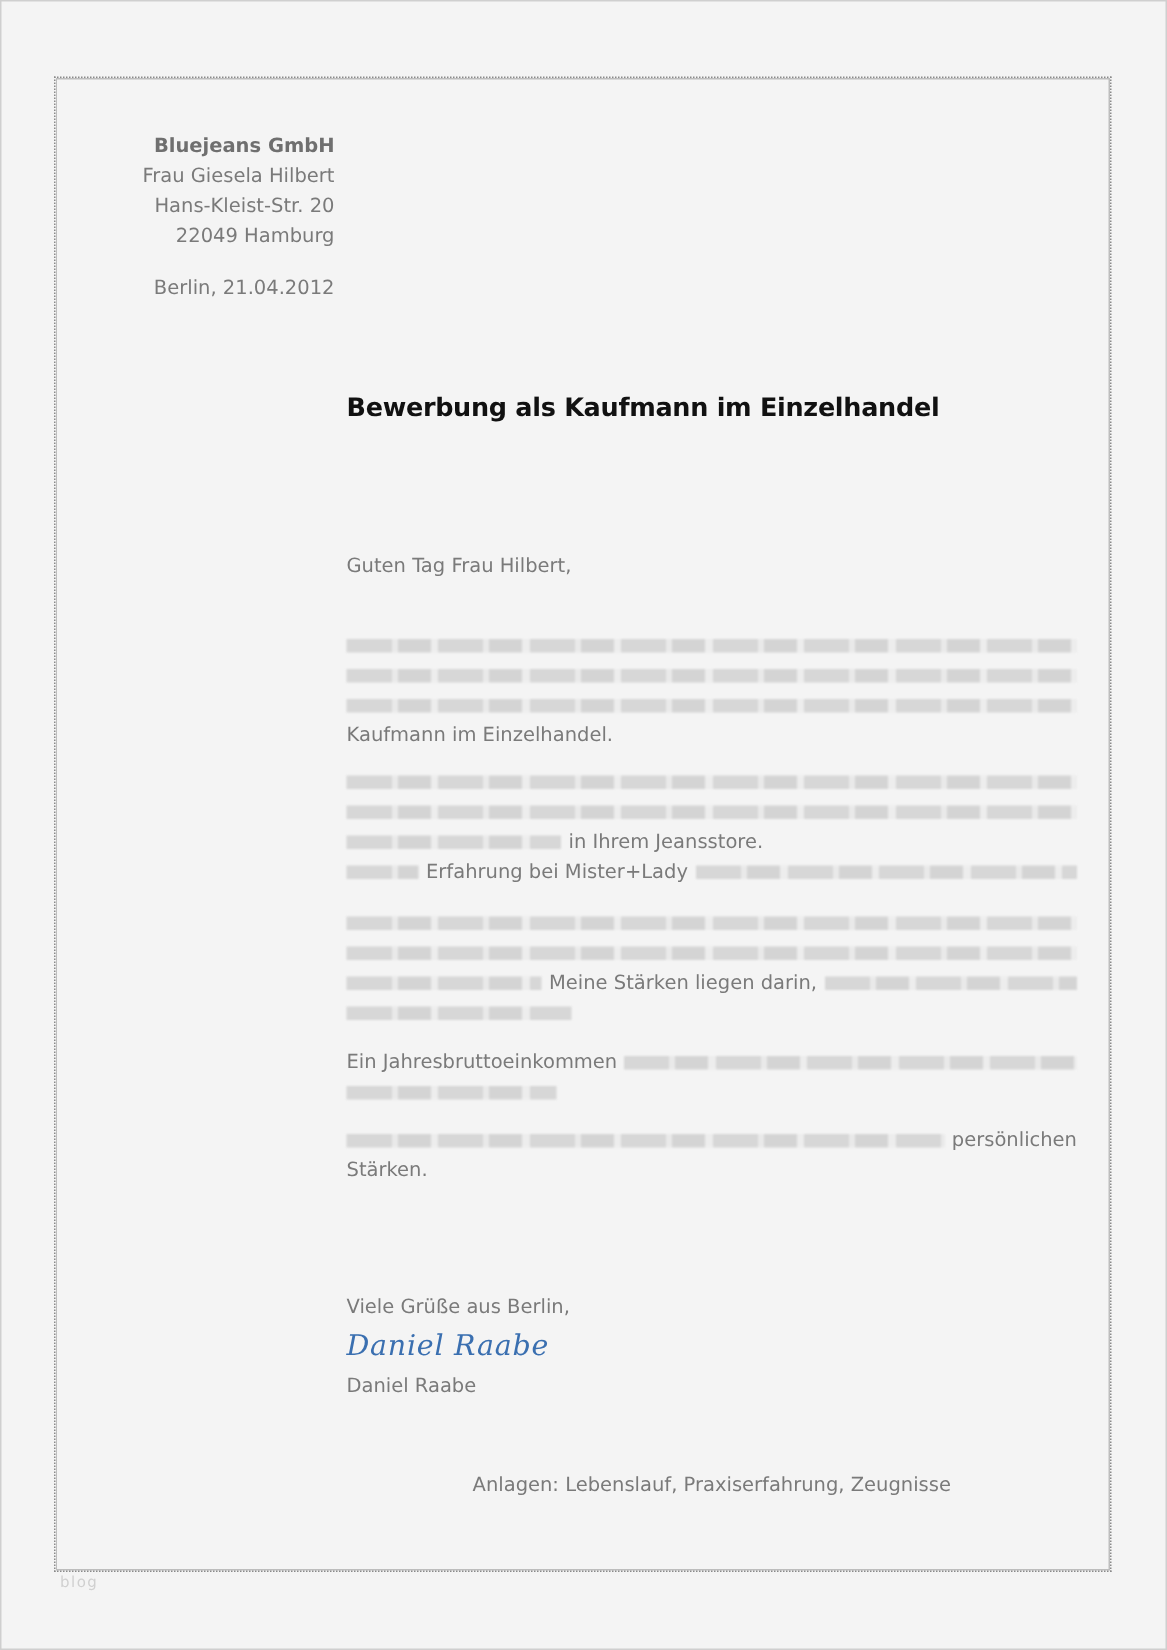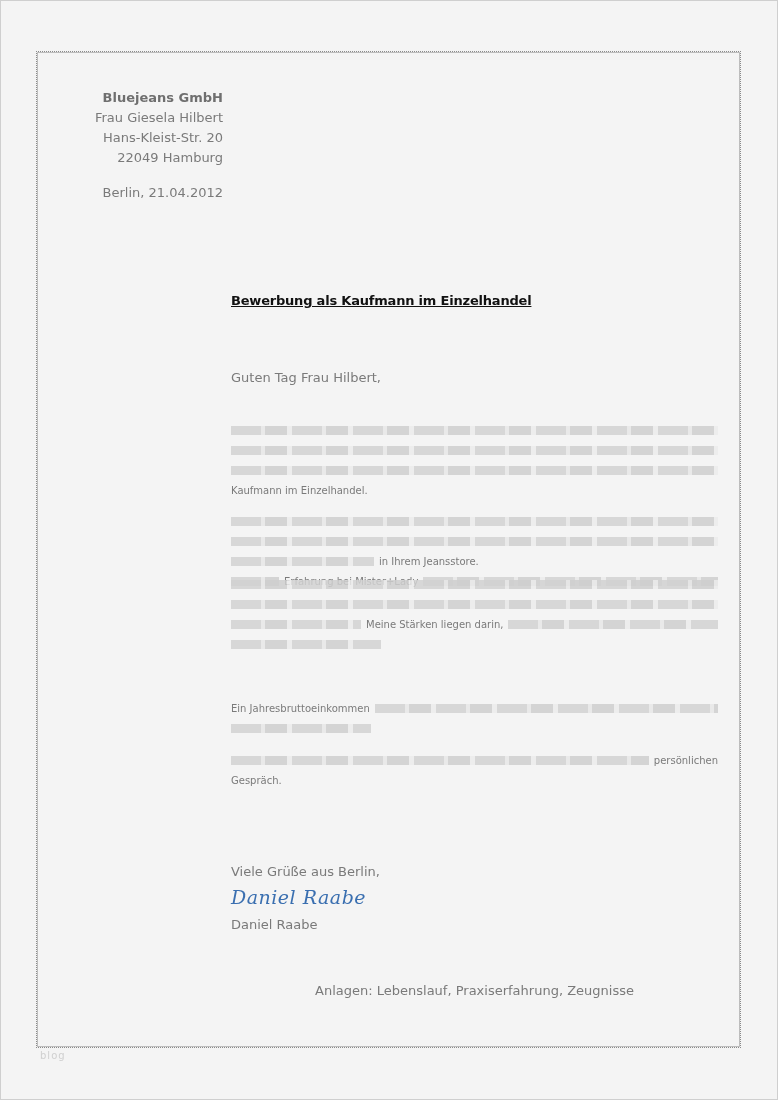--- a/index.html
+++ b/index.html
@@ -24,36 +24,36 @@
     }
     .sender {
       position: absolute; right: 555px; top: 88px;
       text-align: right; color: #7a7a7a;
       font-size: 13px; line-height: 20px;
       white-space: nowrap;
     }
     .sender .company { font-weight: bold; color: #6f6f6f; }
     .sender .date { margin-top: 15px; }
     .subject {
-      position: absolute; left: 231px; top: 293px;
-      font-size: 13px; font-weight: bold; color: #111;
-      white-space: nowrap; letter-spacing: -0.2px; text-decoration: underline;
+      position: absolute; left: 231px; top: 262px;
+      font-size: 17px; font-weight: bold; color: #111;
+      white-space: nowrap; letter-spacing: -0.2px;
     }
     .body-text {
       position: absolute; left: 231px; width: 487px;
       color: #7a7a7a; font-size: 13px; line-height: 20px;
     }
     .greeting { top: 368px; }
     .blur-inline {
       display: inline-block; height: 9px; vertical-align: middle;
       background: repeating-linear-gradient(90deg, #d2d2d2 0 30px, #e8e8e8 30px 34px, #cfcfcf 34px 56px, #ececec 56px 61px);
       filter: blur(0.6px); opacity: 0.85;
     }
     .para { position: absolute; left: 231px; width: 487px; }
-    .line { height: 20px; display: flex; align-items: center; gap: 5px; font-size: 10px; color: #7a7a7a; white-space: nowrap; }
+    .line { height: 20px; display: flex; align-items: center; gap: 5px; font-size: 13px; color: #7a7a7a; white-space: nowrap; }
     .line .fill { flex: 1; }
     .closing { top: 862px; }
     .signature {
       position: absolute; left: 231px; top: 886px;
       font-family: "DejaVu Serif", serif; font-style: italic;
       font-size: 19px; color: #3a6fb0; letter-spacing: 0.5px;
     }
     .signer { top: 915px; }
     .attachments { top: 981px; text-align: center; }
     .watermark {
@@ -105,21 +105,21 @@
     <span class="blur-inline" style="width:143px;"></span>
     <span>in Ihrem Jeansstore.</span>
   </div>
   <div class="line">
     <span class="blur-inline" style="width:48px;"></span>
     <span>Erfahrung bei Mister+Lady</span>
     <span class="blur-inline fill"></span>
   </div>
 </div>
 
-<div class="para" style="top:574px;">
+<div class="para" style="top:605px;">
   <div class="line">
       <span class="blur-inline fill"></span>
     </div>
   <div class="line">
       <span class="blur-inline fill"></span>
     </div>
   <div class="line">
     <span class="blur-inline" style="width:130px;"></span>
     <span>Meine Stärken liegen darin,</span>
     <span class="blur-inline fill"></span>
@@ -138,21 +138,21 @@
       <span class="blur-inline" style="width:140px;"></span>
     </div>
 </div>
 
 <div class="para" style="top:750px;">
   <div class="line">
     <span class="blur-inline fill"></span>
     <span>persönlichen</span>
   </div>
   <div class="line">
-    <span>Gespräch.</span>
+    <span>Stärken.</span>
   </div>
 </div>
 
 <div class="body-text closing">Viele Grüße aus Berlin,</div>
 <div class="signature">Daniel Raabe</div>
 <div class="body-text signer">Daniel Raabe</div>
 <div class="body-text attachments">Anlagen: Lebenslauf, Praxiserfahrung, Zeugnisse</div>
 
 <div class="watermark">blog</div>
 

